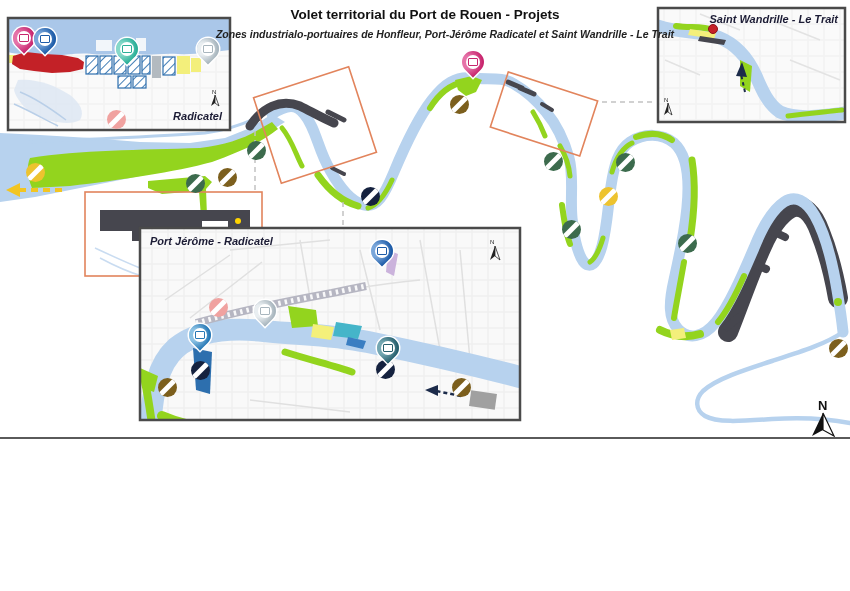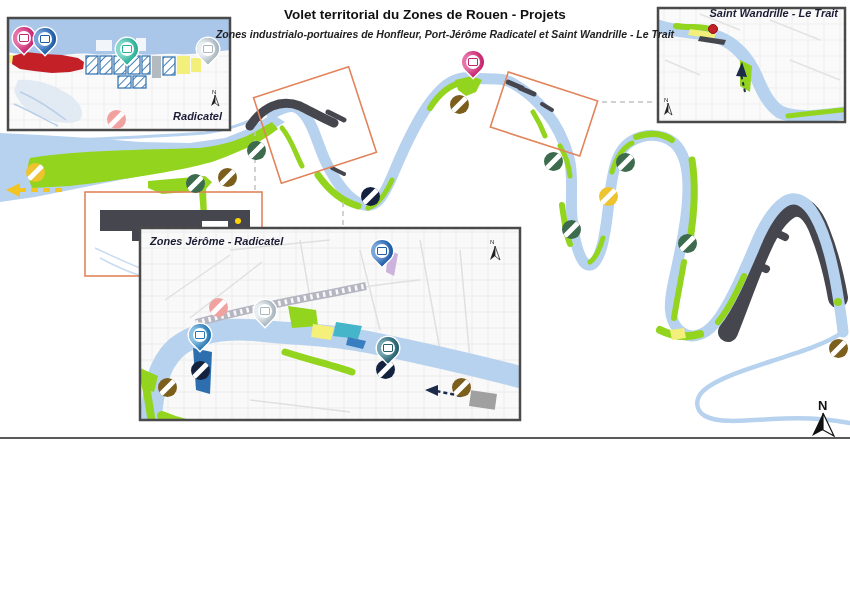--- a/index.html
+++ b/index.html
@@ -9,21 +9,21 @@
   #map-area{position:absolute;left:0;top:0;width:850px;height:437px;}
   #map-svg{position:absolute;left:0;top:0;}
   
   .map-title{position:absolute;left:0;top:7px;width:850px;text-align:center;
     font-size:13.5px;font-weight:bold;color:#111;}
   .map-subtitle{position:absolute;left:0;top:28px;width:890px;text-align:center;
     font-size:10.5px;font-weight:bold;font-style:italic;color:#222;}
   .inset-label{position:absolute;font-size:11px;font-weight:bold;font-style:italic;color:#1c1c35;}
   #lbl-honfleur{left:110px;top:110px;width:112px;text-align:right;}
   #lbl-pj{left:150px;top:235px;width:220px;text-align:left;}
-  #lbl-sw{left:655px;top:7px;width:183px;text-align:right;}
+  #lbl-sw{left:655px;top:13px;width:183px;text-align:right;}
   
   #marker-layer{position:absolute;left:0;top:0;width:850px;height:437px;pointer-events:none;}
   #marker-layer > *{pointer-events:auto;}
   .m-circle{position:absolute;width:19px;height:19px;border-radius:50%;
     background:var(--cc);overflow:hidden;}
   .m-circle::after{content:"";position:absolute;left:-3px;right:-3px;top:7px;height:5px;
     background:#fff;transform:rotate(-45deg);}
   .m-pin{position:absolute;width:22px;height:30px;}
   .pin{position:relative;display:inline-block;width:22px;height:22px;
     border-radius:50% 50% 50% 0;transform:rotate(-45deg);
@@ -274,24 +274,24 @@
             </span></span></div>
         <div class="m-pin" style="left: 254px; top: 300px;"><span class="pin" style="--pc: #a9b6be; --pl: #e9eef1;"><span class="pin-inner">
               <span class="pin-glyph"></span>
             </span></span></div>
         <div class="m-pin" style="left: 377px; top: 337px;"><span class="pin" style="--pc: #275f6d; --pl: #74a7b1;"><span class="pin-inner">
               <span class="pin-glyph"></span>
             </span></span></div>
         <div class="m-dot" style="left: 708px; top: 24px;"></div>
       </div>
 
-    <div class="map-title">Volet territorial du Zones de Rouen - Projets</div>
+    <div class="map-title">Volet territorial du Port de Rouen - Projets</div>
     <div class="map-subtitle">Zones industrialo-portuaires de Honfleur, Port-Jérôme Radicatel et Saint Wandrille - Le Trait</div>
     <div id="lbl-honfleur" class="inset-label">Radicatel</div>
-    <div id="lbl-pj" class="inset-label">Zones Jérôme - Radicatel</div>
+    <div id="lbl-pj" class="inset-label">Port Jérôme - Radicatel</div>
     <div id="lbl-sw" class="inset-label">Saint Wandrille - Le Trait</div>
   </div>
 
   <div id="legend">
     
     
     
     
     
     

